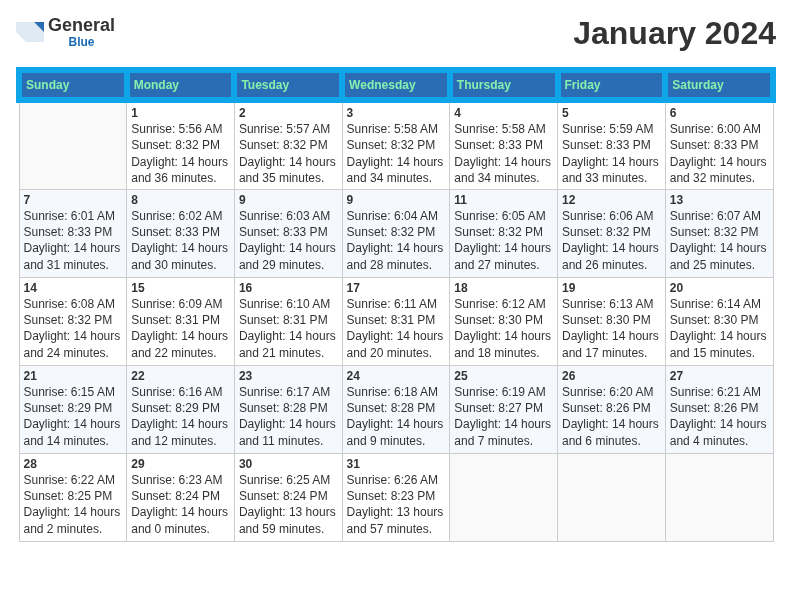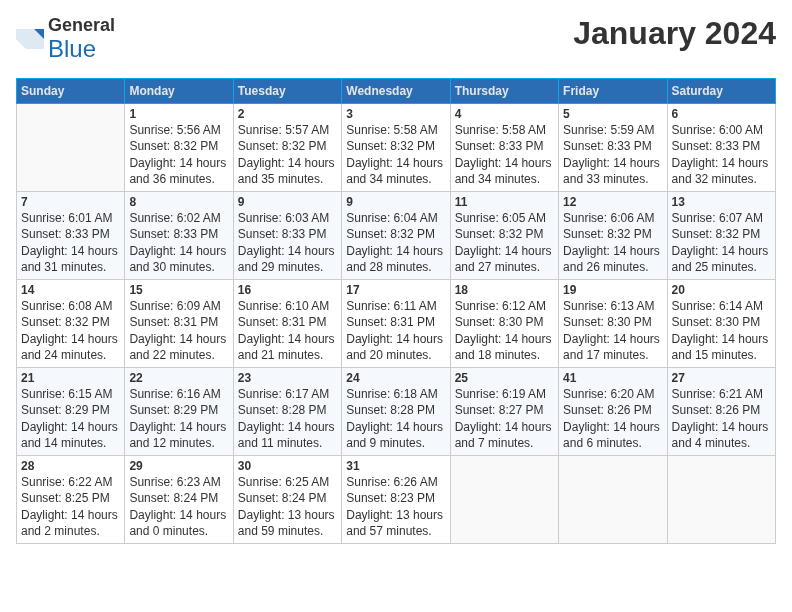--- a/index.html
+++ b/index.html
@@ -24,23 +24,24 @@
       display: flex;
       flex-direction: column;
       line-height: 1.1;
     }
     .logo-general {
       font-size: 18px;
       font-weight: bold;
       color: #333;
     }
     .logo-blue {
-      font-size: 24px;
-      font-weight: normal;
+      font-size: 12px;
+      font-weight: bold;
       color: #1a6bb5;
+      text-align: center;
     }
     .logo-icon {
       width: 28px;
       height: 28px;
       margin-right: 4px;
     }
     .title-area {
     }
     .month-title {
       font-size: 32px;
@@ -52,26 +53,26 @@
       font-size: 15px;
       color: #555;
     }
     table {
       width: 100%;
       border-collapse: collapse;
       table-layout: fixed;
     }
     th {
       background-color: #2a6db5;
-      color: #e5e5e5;
+      color: #86efac;
       font-size: 12px;
       font-weight: bold;
       padding: 5px 4px;
       text-align: left;
-      border: 1px solid #0ea5e9;
+      border: 6px solid #0ea5e9;
     }
     td {
       border: 1px solid #ccc;
       vertical-align: top;
       padding: 3px 4px;
       height: 88px;
       background: #fff;
     }
     td.empty {
       background: #f9f9f9;
@@ -238,21 +239,21 @@
         </td>
         <td>
           <span class="day-num">24</span>
           <div class="day-info">Sunrise: 6:18 AM<br>Sunset: 8:28 PM<br>Daylight: 14 hours<br>and 9 minutes.</div>
         </td>
         <td>
           <span class="day-num">25</span>
           <div class="day-info">Sunrise: 6:19 AM<br>Sunset: 8:27 PM<br>Daylight: 14 hours<br>and 7 minutes.</div>
         </td>
         <td>
-          <span class="day-num">41</span>
+          <span class="day-num">26</span>
           <div class="day-info">Sunrise: 6:20 AM<br>Sunset: 8:26 PM<br>Daylight: 14 hours<br>and 6 minutes.</div>
         </td>
         <td>
           <span class="day-num">27</span>
           <div class="day-info">Sunrise: 6:21 AM<br>Sunset: 8:26 PM<br>Daylight: 14 hours<br>and 4 minutes.</div>
         </td>
       </tr>
       <tr class="week-row">
         <td>
           <span class="day-num">28</span>

